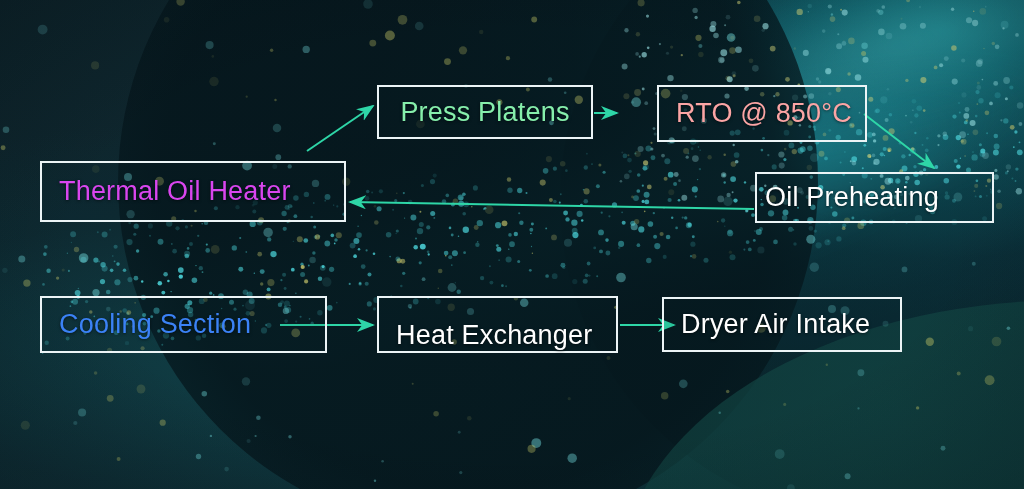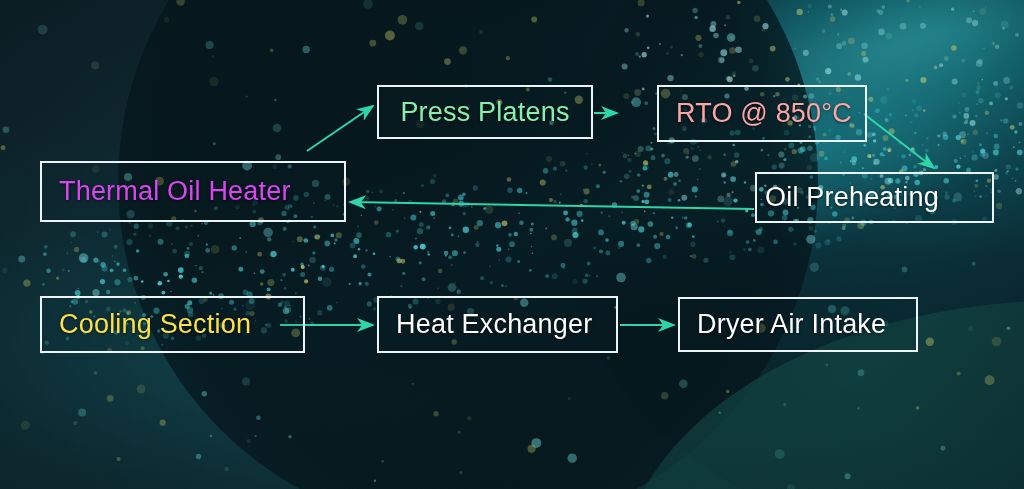--- a/index.html
+++ b/index.html
@@ -1144,24 +1144,24 @@
       </div>
       <div class="node left-align" style="left: 621px; top: 85px; width: 210px; height: 57px; border-color: rgb(236, 244, 246); color: #fca5a5; margin-left: 36px;">
         <span>RTO @ 850°C</span>
       </div>
       <div class="node left-align" style="left: 40px; top: 161px; width: 306px; height: 61px; border-color: rgb(236, 244, 246); color: #d946ef;">
         <span>Thermal Oil Heater</span>
       </div>
       <div class="node left-align" style="left: 755px; top: 172px; width: 239px; height: 51px; border-color: rgb(236, 244, 246); color: rgb(255, 255, 255); padding-left: 8px;">
         <span>Oil Preheating</span>
       </div>
-      <div class="node left-align" style="left: 40px; top: 296px; width: 265px; height: 57px; border-color: rgb(236, 244, 246); color: #fde047;">
+      <div class="node left-align" style="left: 40px; top: 296px; width: 287px; height: 57px; border-color: rgb(236, 244, 246); color: #3b82f6;">
         <span>Cooling Section</span>
       </div>
-      <div class="node left-align" style="left: 377px; top: 296px; width: 241px; height: 57px; border-color: rgb(236, 244, 246); color: rgb(255, 255, 255);">
+      <div class="node left-align" style="left: 377px; top: 296px; width: 241px; height: 57px; border-color: rgb(236, 244, 246); color: rgb(255, 255, 255); align-items: flex-end;">
         <span>Heat Exchanger</span>
       </div>
-      <div class="node left-align" style="left: 678px; top: 297px; width: 240px; height: 55px; border-color: rgb(236, 244, 246); color: rgb(255, 255, 255);">
+      <div class="node left-align" style="left: 662px; top: 297px; width: 240px; height: 55px; border-color: rgb(236, 244, 246); color: rgb(255, 255, 255);">
         <span>Dryer Air Intake</span>
       </div>
     </div>
 
 </div>
 
 </body></html>

